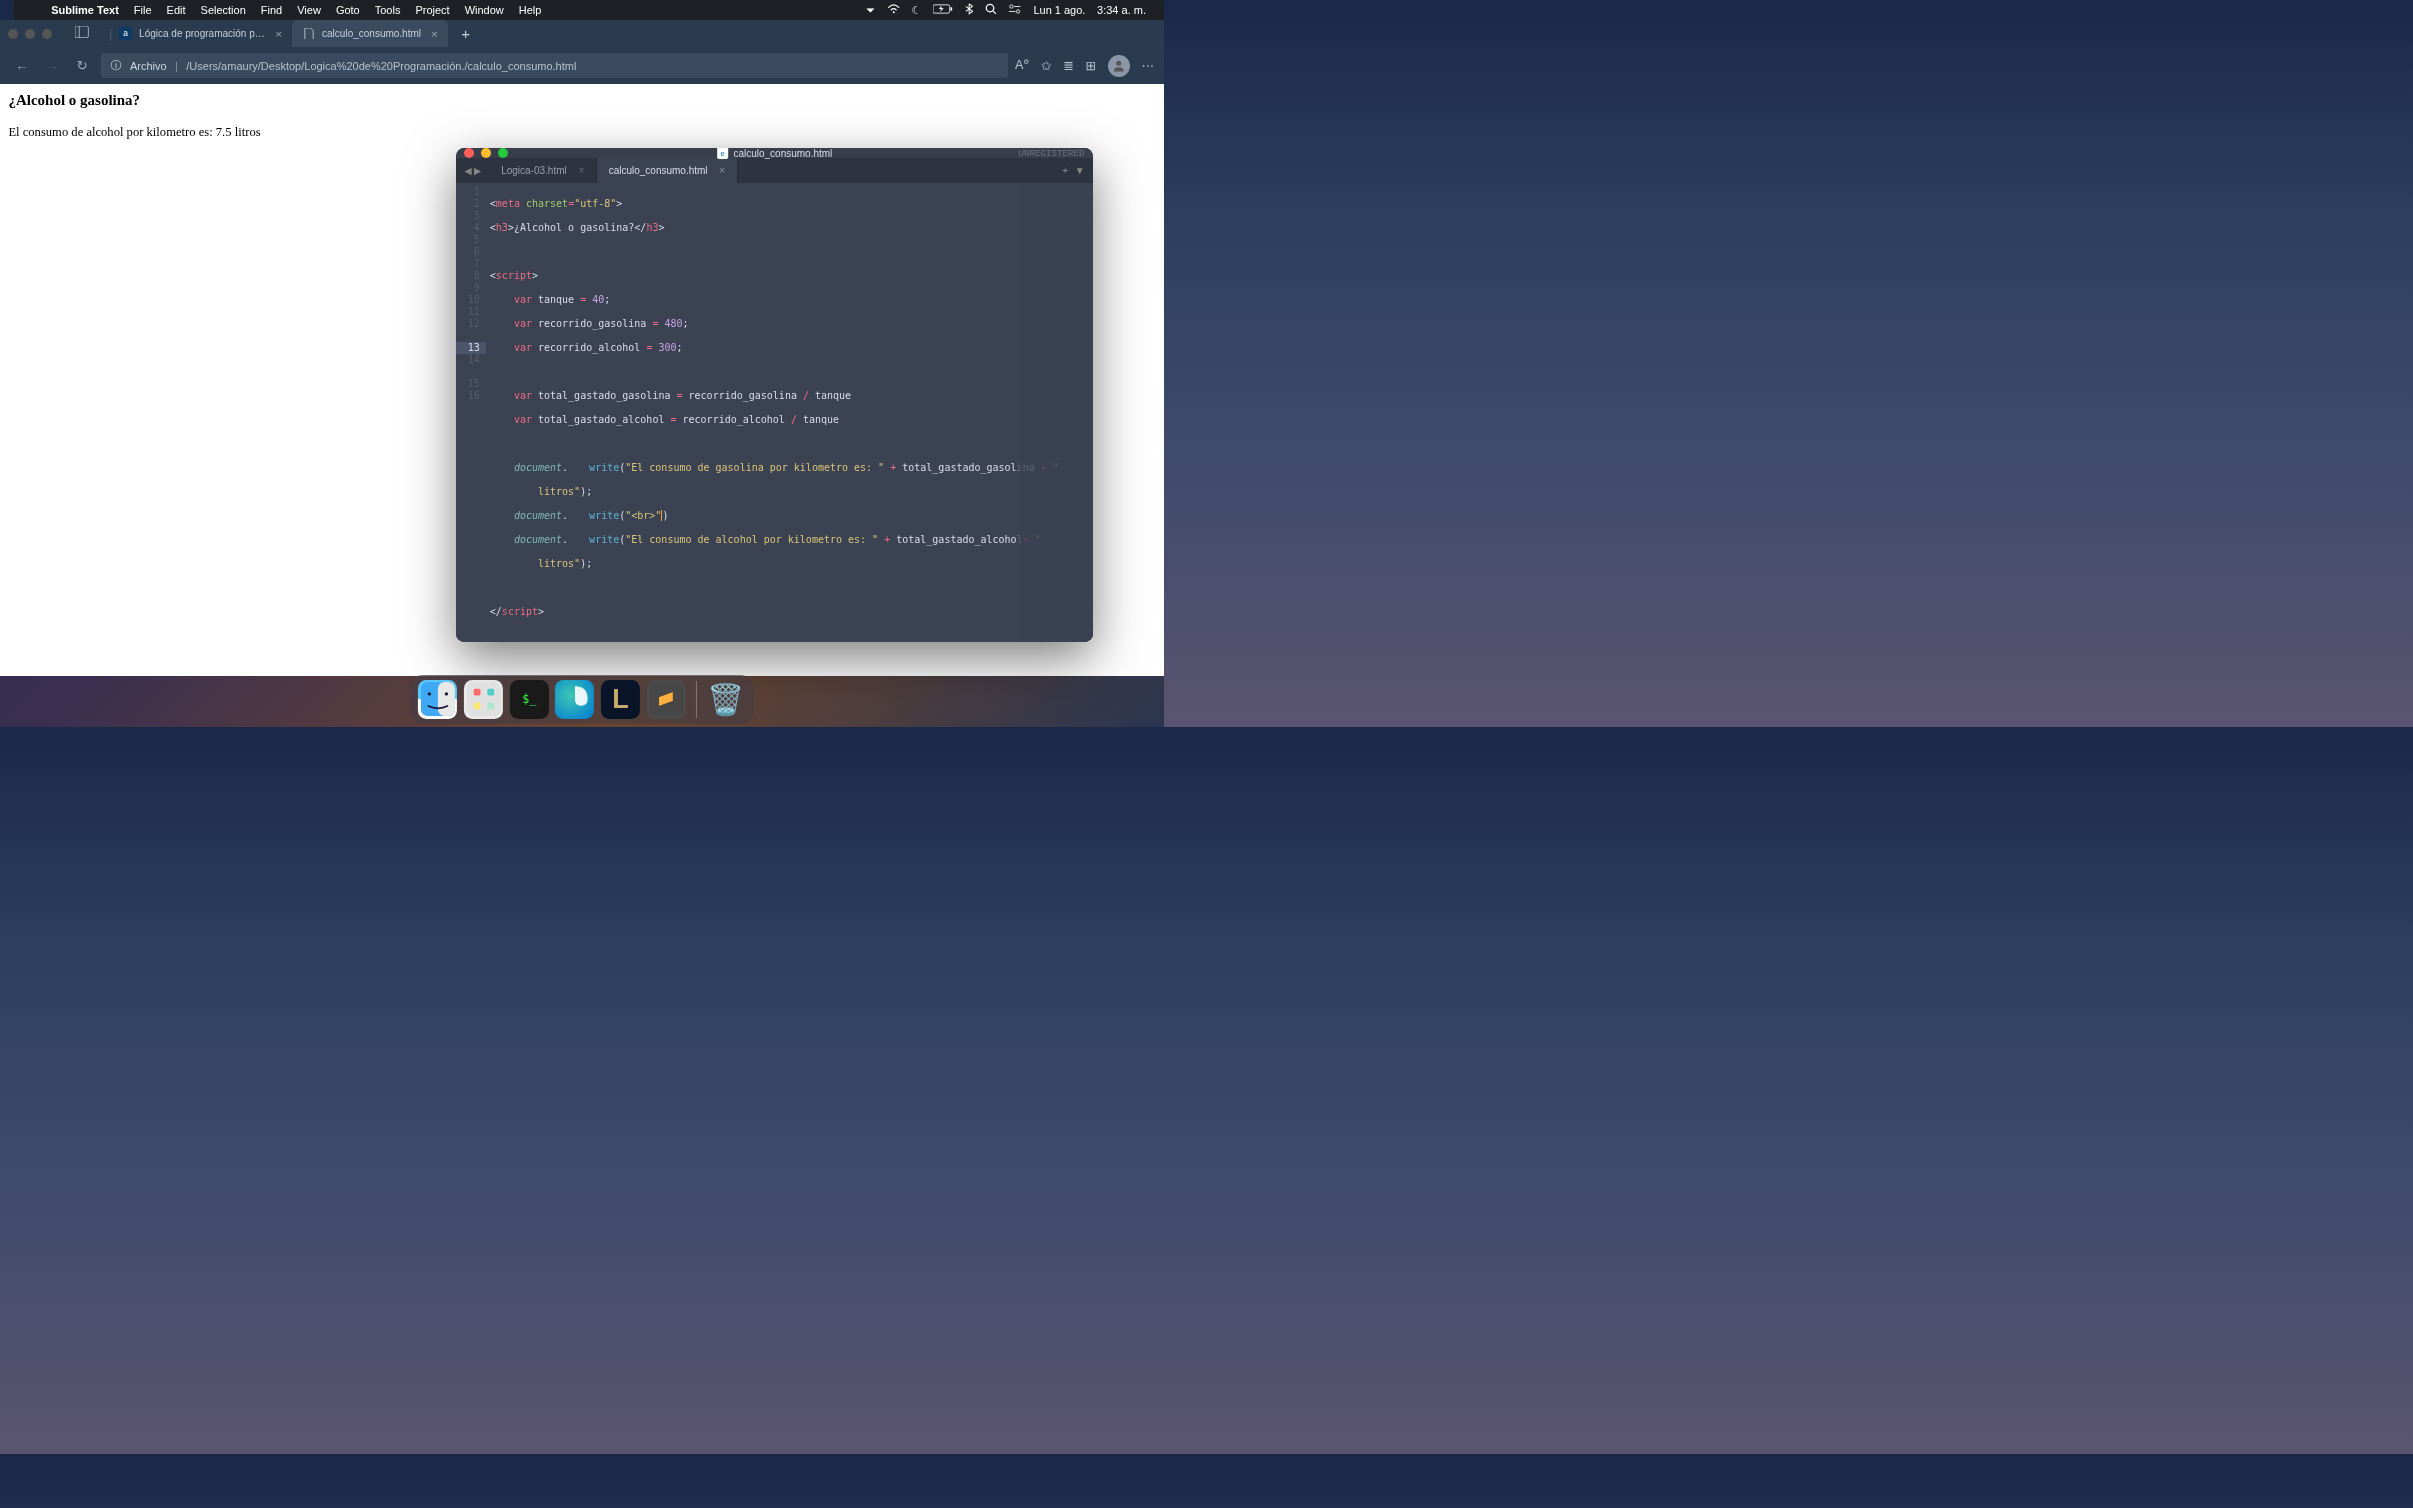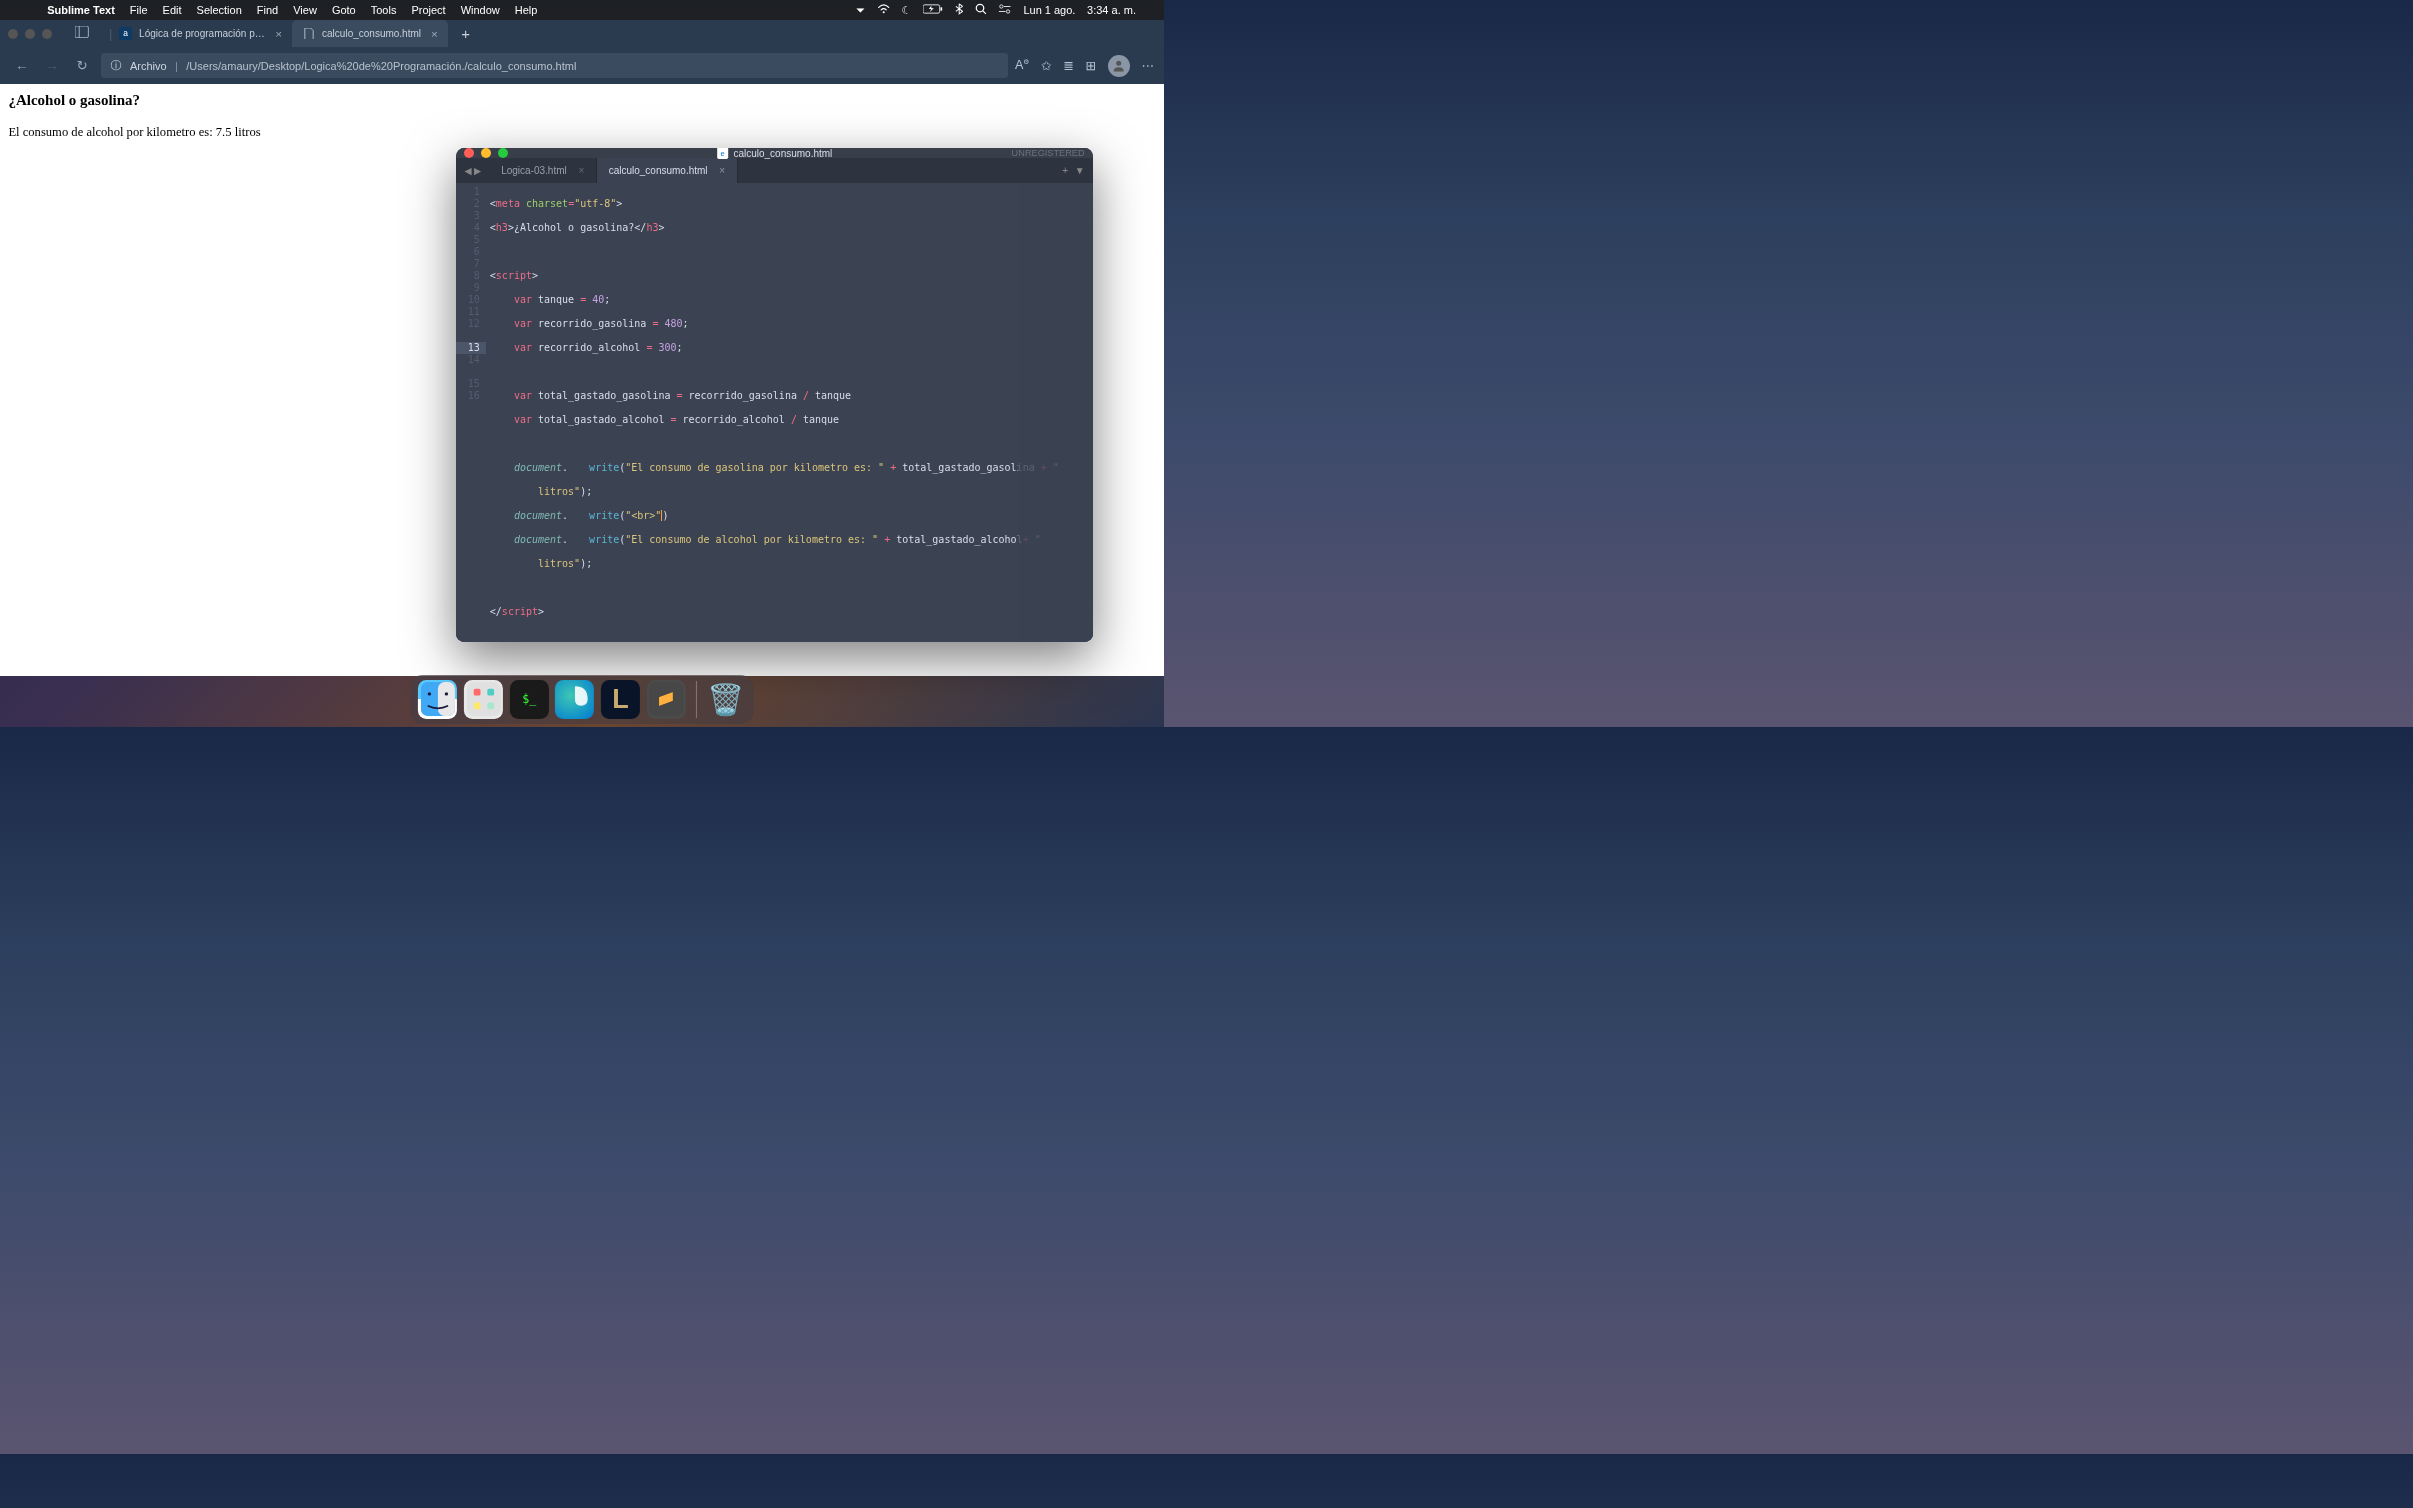--- a/index.html
+++ b/index.html
@@ -11,25 +11,26 @@
       position: relative;
       background: linear-gradient(to bottom, #1a2847 0%, #2d3f5e 30%, #3d4a6b 60%, #5a5470 100%);
     }
 
     
     .menubar {
       height: 20px;
       background: rgba(30, 30, 30, 0.85);
       display: flex;
       align-items: center;
-      padding: 0 28px;
+      padding: 0 18px;
       color: #fff;
       font-size: 11px;
       position: relative;
       z-index: 100;
+      margin-left: 14px;
     }
     .menubar-left { display: flex; align-items: center; gap: 0; }
     .menubar-right { display: flex; align-items: center; gap: 11.7px; margin-left: auto; }
     .apple-logo { font-size: 11.7px; margin-right: 11.7px; }
     .menu-item { padding: 0 7.5px; cursor: default; }
     .menu-item.bold { font-weight: 600; }
     .status-icon { font-size: 11px; }
 
     
     .browser {
@@ -136,21 +137,21 @@
       align-items: center;
       padding: 0 8.4px;
       position: relative;
     }
     .sublime-traffic { display: flex; gap: 6.7px; }
     .st-red { width: 10px; height: 10px; border-radius: 50%; background: #ff5f56; }
     .st-yellow { width: 10px; height: 10px; border-radius: 50%; background: #ffbd2e; }
     .st-green { width: 10px; height: 10px; border-radius: 50%; background: #27c93f; }
     .sublime-title { position: absolute; left: 50%; transform: translateX(-50%); color: #d8dee9; font-size: 10px; display: flex; align-items: center; gap: 5px; }
     .sublime-favicon { width: 11.7px; height: 11.7px; background: #fff; border-radius: 1.7px; display: flex; align-items: center; justify-content: center; font-size: 7.5px; color: #0078d7; }
-    .unregistered { position: absolute; right: 8.4px; color: #6b7380; font-size: 9.2px; }
+    .unregistered { position: absolute; right: 8.4px; color: #6b7380; font-size: 9.2px; font-family: Liberation Mono, monospace; }
 
     .sublime-tabs {
       height: 25px;
       background: #2e343f;
       display: flex;
       align-items: center;
     }
     .tab-nav { padding: 0 8.4px; color: #888; font-size: 9.2px; }
     .sublime-tab { 
       padding: 0 11.7px; 

